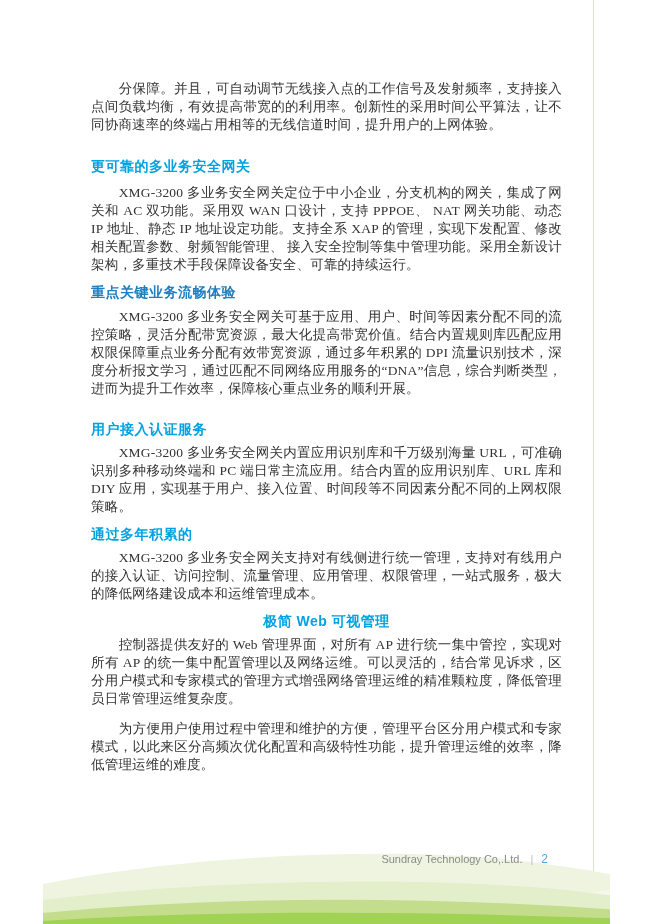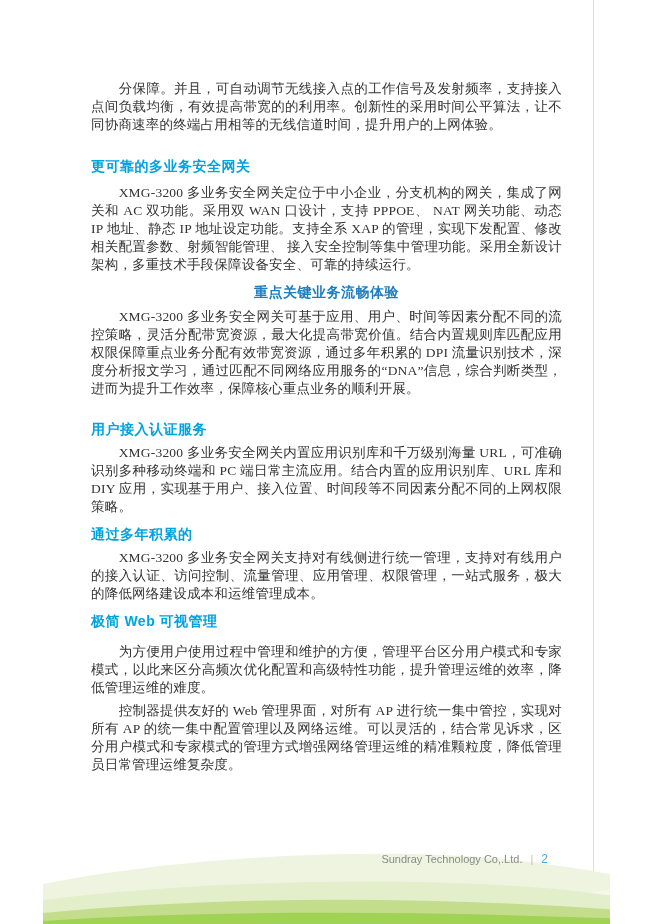--- a/index.html
+++ b/index.html
@@ -94,33 +94,33 @@
 
   <div class="page-border-right"></div>
 
   <div class="content">
 
     <p class="body-para">分保障。并且，可自动调节无线接入点的工作信号及发射频率，支持接入点间负载均衡，有效提高带宽的的利用率。创新性的采用时间公平算法，让不同协商速率的终端占用相等的无线信道时间，提升用户的上网体验。</p>
 
     <h2 class="section-heading mt-h1" style="color: rgb(0, 163, 224);">更可靠的多业务安全网关</h2>
     <p class="body-para mt-p2">XMG-3200 多业务安全网关定位于中小企业，分支机构的网关，集成了网关和 AC 双功能。采用双 WAN 口设计，支持 PPPOE、 NAT 网关功能、动态 IP 地址、静态 IP 地址设定功能。支持全系 XAP 的管理，实现下发配置、修改相关配置参数、射频智能管理、 接入安全控制等集中管理功能。采用全新设计架构，多重技术手段保障设备安全、可靠的持续运行。</p>
 
-    <h2 class="section-heading mt-h2" style="color: rgb(30, 126, 192); text-align: center;">重点关键业务流畅体验</h2>
+    <h2 class="section-heading mt-h2" style="color: rgb(30, 126, 192);">重点关键业务流畅体验</h2>
     <p class="body-para mt-p3">XMG-3200 多业务安全网关可基于应用、用户、时间等因素分配不同的流控策略，灵活分配带宽资源，最大化提高带宽价值。结合内置规则库匹配应用权限保障重点业务分配有效带宽资源，通过多年积累的 DPI 流量识别技术，深度分析报文学习，通过匹配不同网络应用服务的“DNA”信息，综合判断类型，进而为提升工作效率，保障核心重点业务的顺利开展。</p>
 
     <h2 class="section-heading mt-h3" style="color: rgb(0, 163, 224);">用户接入认证服务</h2>
 
     <p class="body-para mt-p5">XMG-3200 多业务安全网关内置应用识别库和千万级别海量 URL，可准确识别多种移动终端和 PC 端日常主流应用。结合内置的应用识别库、URL 库和 DIY 应用，实现基于用户、接入位置、时间段等不同因素分配不同的上网权限策略。</p>
 
     <h2 class="section-heading mt-h5" style="color: rgb(0, 163, 224);">通过多年积累的</h2>
     <p class="body-para mt-p6">XMG-3200 多业务安全网关支持对有线侧进行统一管理，支持对有线用户的接入认证、访问控制、流量管理、应用管理、权限管理，一站式服务，极大的降低网络建设成本和运维管理成本。</p>
 
-    <h2 class="section-heading mt-h6" style="color: rgb(0, 163, 224);">极简 Web 可视管理</h2>
+    <h2 class="section-heading mt-h6" style="color: rgb(0, 163, 224); text-align: center;">极简 Web 可视管理</h2>
+    <p class="body-para mt-p7">控制器提供友好的 Web 管理界面，对所有 AP 进行统一集中管控，实现对所有 AP 的统一集中配置管理以及网络运维。可以灵活的，结合常见诉求，区分用户模式和专家模式的管理方式增强网络管理运维的精准颗粒度，降低管理员日常管理运维复杂度。</p>
     <p class="body-para mt-p8">为方便用户使用过程中管理和维护的方便，管理平台区分用户模式和专家模式，以此来区分高频次优化配置和高级特性功能，提升管理运维的效率，降低管理运维的难度。</p>
-    <p class="body-para mt-p7">控制器提供友好的 Web 管理界面，对所有 AP 进行统一集中管控，实现对所有 AP 的统一集中配置管理以及网络运维。可以灵活的，结合常见诉求，区分用户模式和专家模式的管理方式增强网络管理运维的精准颗粒度，降低管理员日常管理运维复杂度。</p>
 
   </div>
 
   <div class="footer">
     <span>Sundray Technology Co,.Ltd.</span>
     <span class="sep">|</span>
     <span class="pagenum" style="color: rgb(74, 172, 232);">2</span>
   </div>
 
   <div class="wave-wrap">

